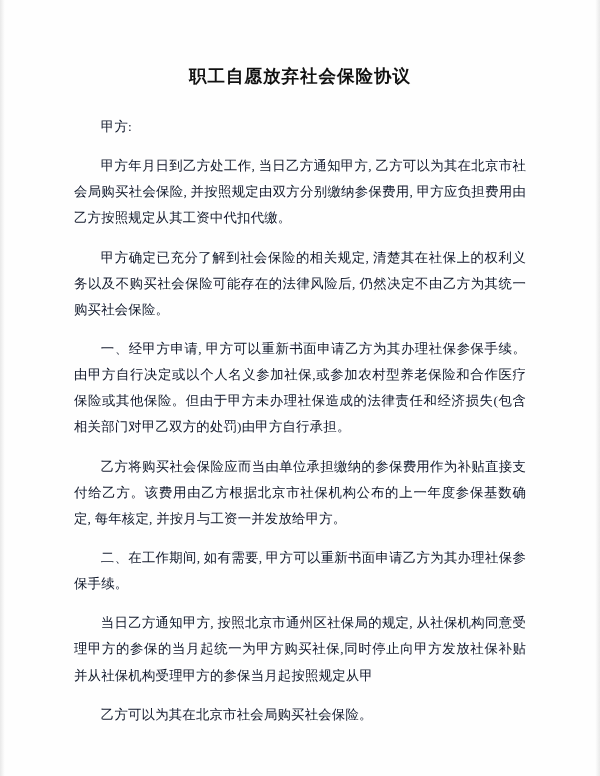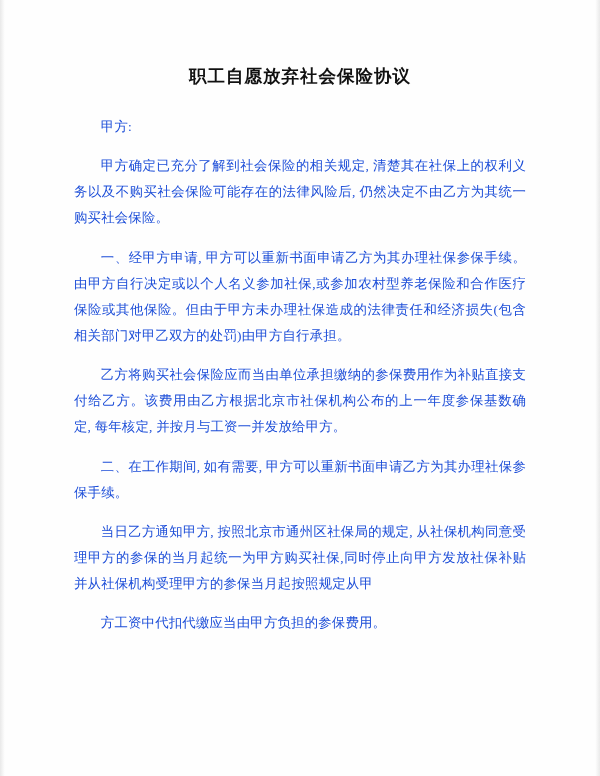--- a/index.html
+++ b/index.html
@@ -31,21 +31,21 @@
     color: #111111;
     font-family: "Liberation Serif", "DejaVu Serif", serif;
   }
   .body-text p {
     margin: 0 0 13px 0;
     font-size: 13.4px;
     line-height: 1.95;
     text-align: justify;
     text-justify: inter-ideograph;
     text-indent: 2em;
-    color: #1d4ed8;
+    color: #0f172a;
     letter-spacing: 0.2px;
   }
   .field-line {
     text-indent: 2em;
   }
   .page-edge-left,
   .page-edge-right {
     position: absolute;
     top: 0;
     width: 5px;
@@ -65,20 +65,21 @@
 <body>
 
 <div class="page">
   <div class="page-edge-left"></div>
   <div class="page-edge-right"></div>
 
   <h1 class="doc-title">职工自愿放弃社会保险协议</h1>
 
   <div class="body-text">
     <p class="field-line">甲方:</p>
+    <p>甲方年月日到乙方处工作, 当日乙方通知甲方, 乙方可以为其在北京市社会局购买社会保险, 并按照规定由双方分别缴纳参保费用, 甲方应负担费用由乙方按照规定从其工资中代扣代缴。</p>
     <p>甲方确定已充分了解到社会保险的相关规定, 清楚其在社保上的权利义务以及不购买社会保险可能存在的法律风险后, 仍然决定不由乙方为其统一购买社会保险。</p>
     <p>一、经甲方申请, 甲方可以重新书面申请乙方为其办理社保参保手续。由甲方自行决定或以个人名义参加社保,或参加农村型养老保险和合作医疗保险或其他保险。但由于甲方未办理社保造成的法律责任和经济损失(包含相关部门对甲乙双方的处罚)由甲方自行承担。</p>
     <p>乙方将购买社会保险应而当由单位承担缴纳的参保费用作为补贴直接支付给乙方。该费用由乙方根据北京市社保机构公布的上一年度参保基数确定, 每年核定, 并按月与工资一并发放给甲方。</p>
     <p>二、在工作期间, 如有需要, 甲方可以重新书面申请乙方为其办理社保参保手续。</p>
     <p>当日乙方通知甲方, 按照北京市通州区社保局的规定, 从社保机构同意受理甲方的参保的当月起统一为甲方购买社保,同时停止向甲方发放社保补贴并从社保机构受理甲方的参保当月起按照规定从甲</p>
-    <p>方工资中代扣代缴应当由甲方负担的参保费用。</p>
+    <p>乙方可以为其在北京市社会局购买社会保险。</p>
   </div>
 </div>
 
 </body></html>

